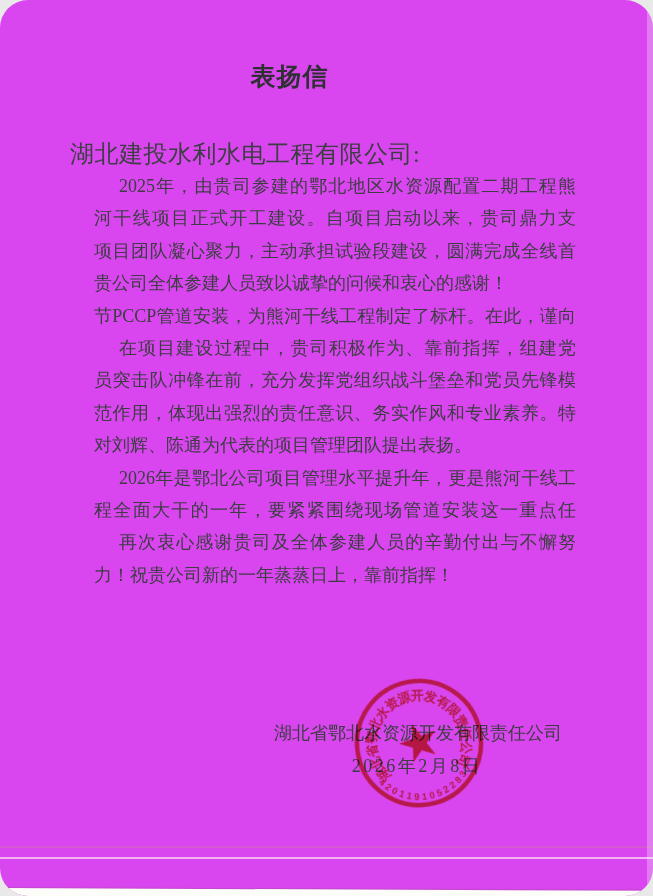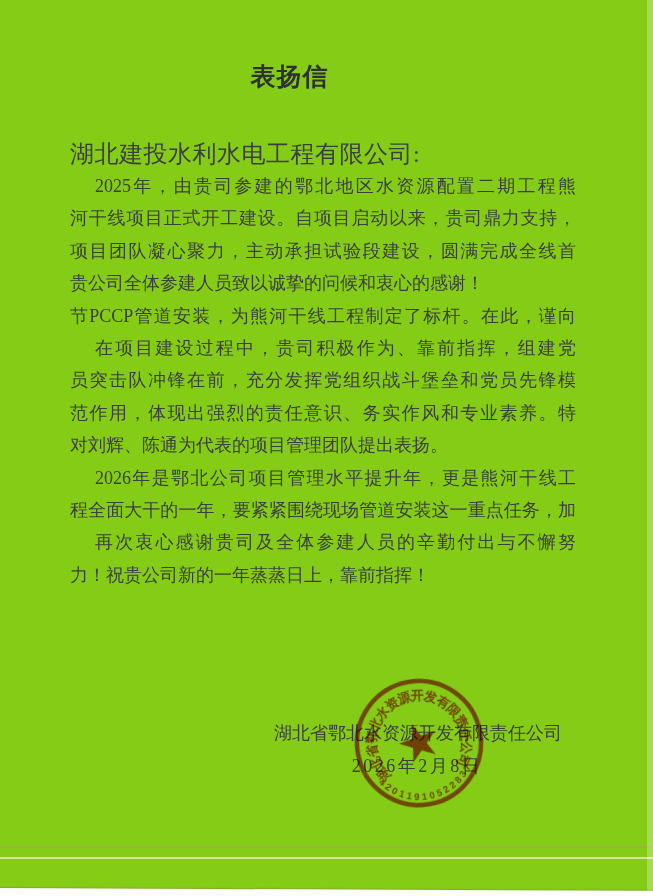--- a/index.html
+++ b/index.html
@@ -3,42 +3,43 @@
 <meta charset="utf-8">
 <style>
   html,body{margin:0;padding:0;}
   body{
     width:653px;height:896px;overflow:hidden;
     font-family:"Liberation Serif","DejaVu Serif",serif;
     background:#e9e9e9;
   }
   .page{
     position:relative;width:653px;height:896px;
-    background:#84cc16;
+    background:#d946ef;
     overflow:hidden;
+    border-radius:28px;
   }
   .title{
     position:absolute;top:60px;left:0;width:653px;box-sizing:border-box;
     padding-right:74px;margin:0;
     text-align:center;
     font-size:25px;font-weight:bold;letter-spacing:1px;
     color:#2e3033;
   }
   .salutation{
     position:absolute;top:138px;left:70px;
     font-size:24px;color:#3c3e42;letter-spacing:0.5px;
     white-space:nowrap;
   }
   .letter-body{
     position:absolute;top:170px;left:70px;width:506px;
     font-size:18px;color:#3c3e42;
   }
   .line{
     height:32.4px;line-height:32.4px;overflow:hidden;
-    text-align:justify;text-align-last:justify;text-justify:inter-character;
+    text-align:justify;text-align-last:justify;text-justify:inter-character;margin-left:24px;
   }
   .line.first{text-indent:25px;}
   .line.last{text-align-last:left;}
   .signature{
     position:absolute;top:721px;right:91px;
     font-size:18px;color:#3c3e42;white-space:nowrap;
   }
   .sig-date{
     position:absolute;top:754px;left:338px;width:158px;
     text-align:center;font-size:18px;letter-spacing:2.5px;

